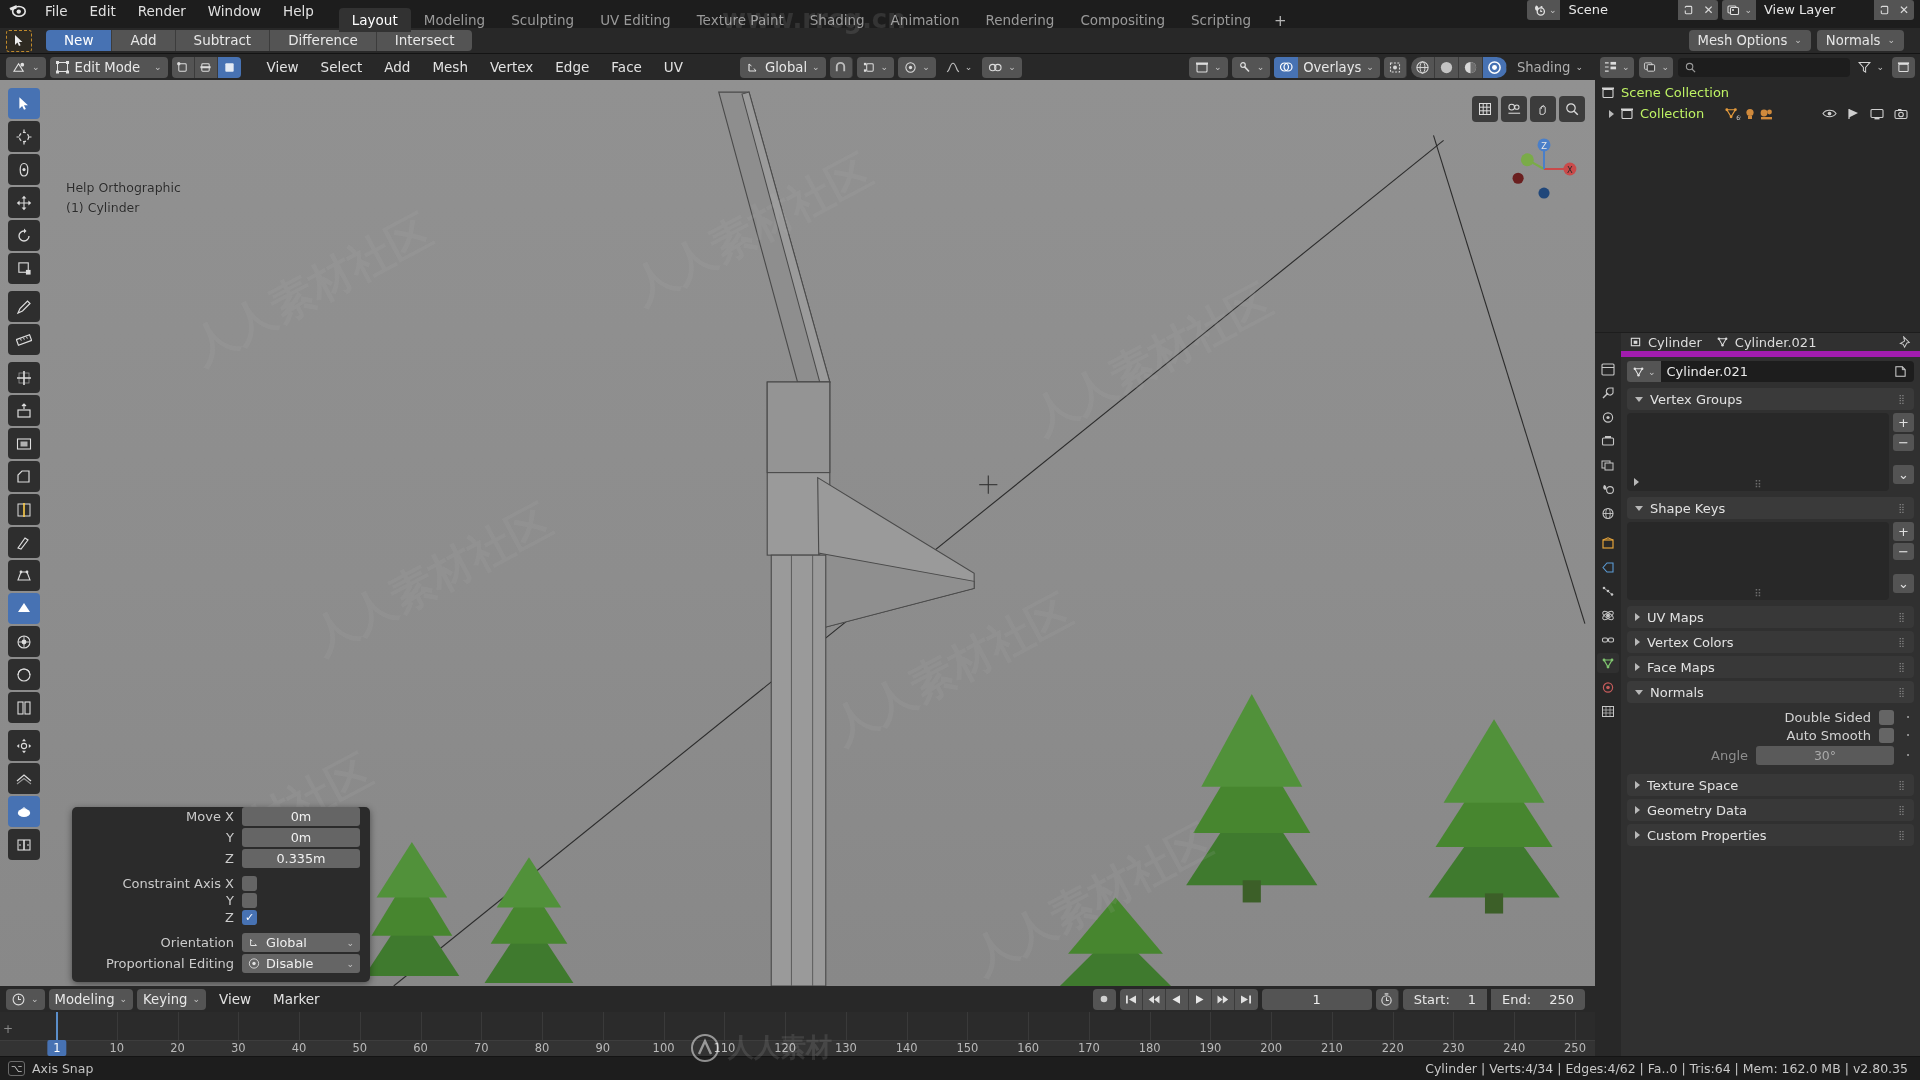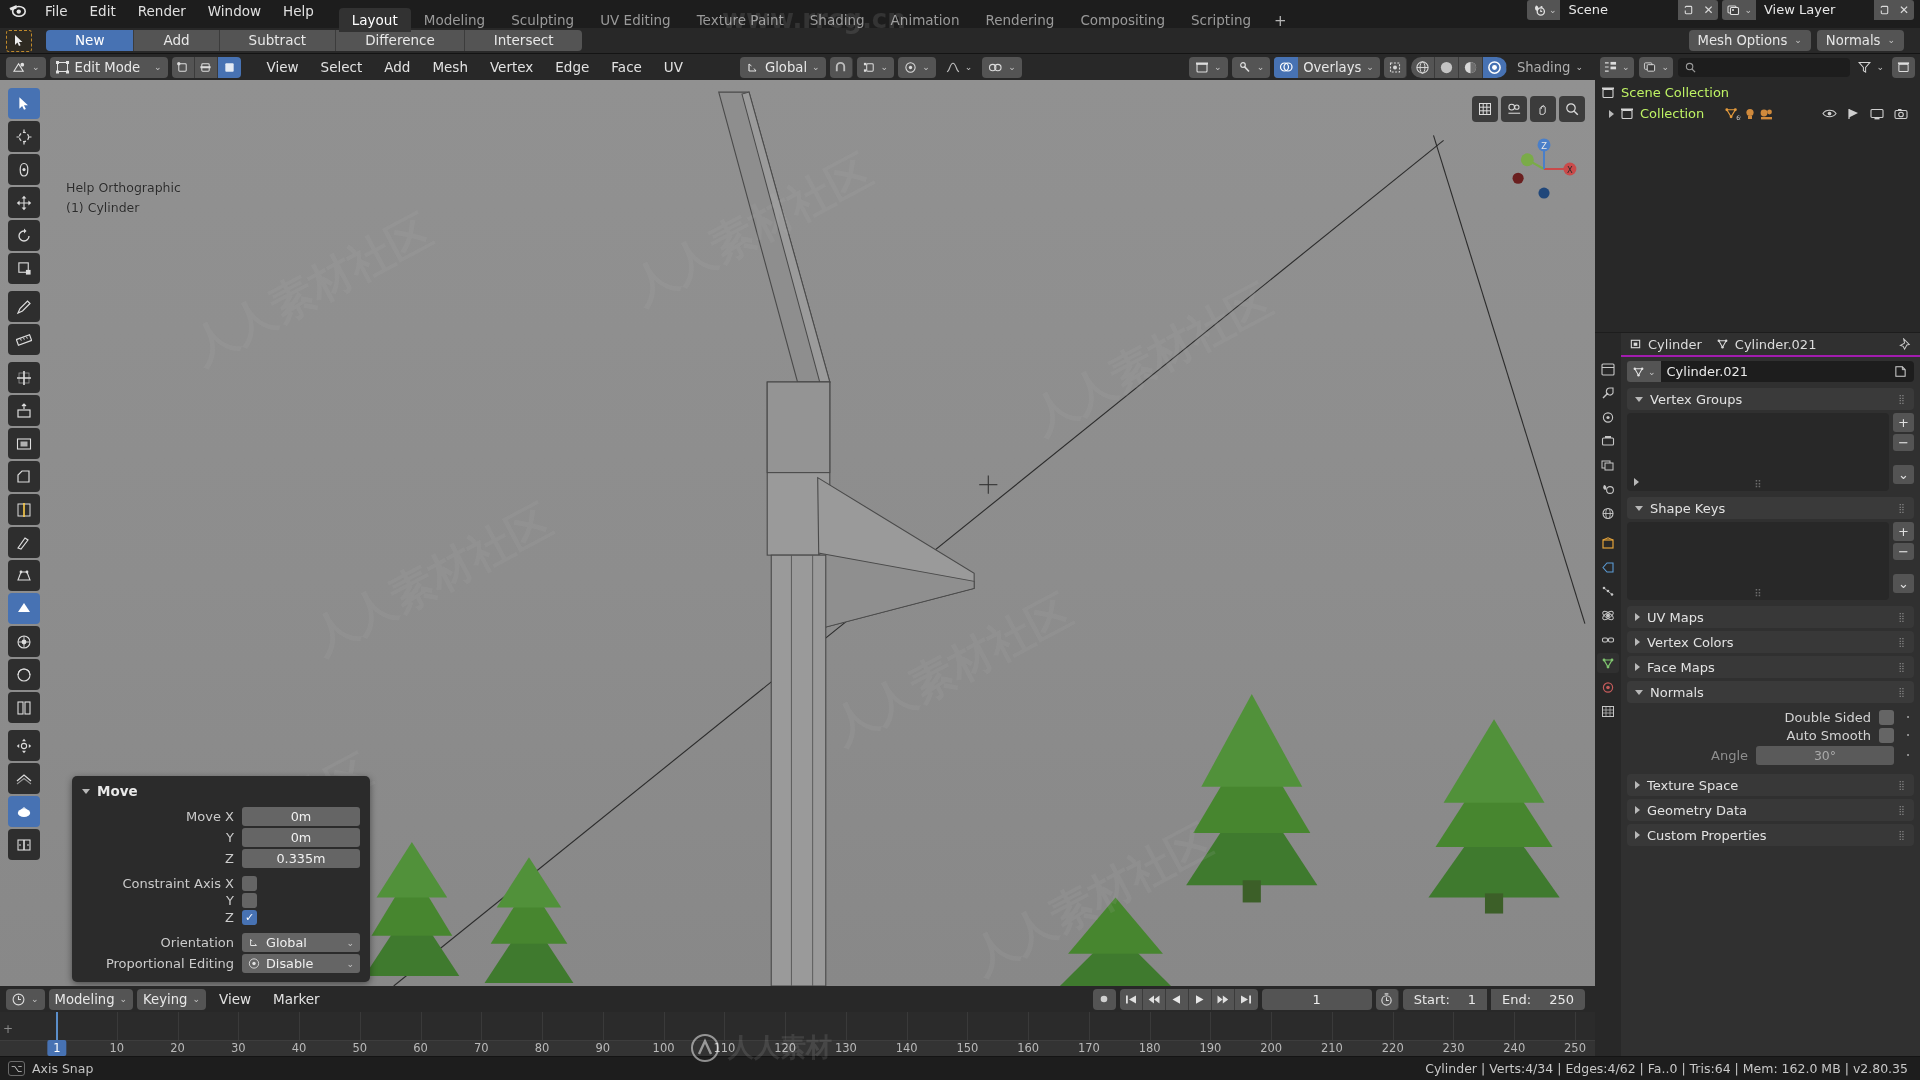--- a/index.html
+++ b/index.html
@@ -51,21 +51,21 @@
   .toolsettings {
     height: 26px; background: #282828; display: flex; align-items: center;
     flex: 0 0 26px; padding: 0 6px; gap: 6px; border-bottom: 1px solid #141414;
   }
   .tool-ico {
     width: 26px; height: 22px; border: 1px dashed #c08a2c; border-radius: 3px;
     display: flex; align-items: center; justify-content: center; background: #2e2a22;
   }
   .seg-group { display: flex; height: 21px; border-radius: 4px; overflow: hidden; margin-left: 8px; }
   .seg {
-    background: #545454; color: #e8e8e8; font-size: 13.5px; padding: 0 29px; height: 21px;
+    background: #545454; color: #e8e8e8; font-size: 13.5px; padding: 0 18px; height: 21px;
     line-height: 21px; border-right: 1px solid #3c3c3c; white-space: nowrap;
   }
   .seg:last-child { border-right: none; }
   .seg.active { background: #4772b3; color: #ffffff; }
   .ts-right { margin-left: auto; display: flex; gap: 6px; padding-right: 10px; }
   .pill {
     background: #545454; border-radius: 4px; height: 21px; line-height: 21px; padding: 0 9px;
     font-size: 13.2px; color: #e6e6e6; display: flex; align-items: center; gap: 7px; white-space: nowrap;
   }
 
@@ -200,21 +200,21 @@
   .ol-badges { display: flex; gap: 2px; align-items: center; margin-left: 14px; }
 
   
   .props { flex: 1; display: flex; min-height: 0; background: #303030; border-top: 1px solid #1d1d1d; }
   .props-tabs { width: 26px; background: #282828; display: flex; flex-direction: column; align-items: center; gap: 4px; padding-top: 26px; }
   .ptab { width: 22px; height: 20px; display: flex; align-items: center; justify-content: center; border-radius: 3px; }
   .ptab.on { background: #303030; }
   .props-main { flex: 1; display: flex; flex-direction: column; min-width: 0; }
   .props-bc {
     height: 24px; background: #303030; display: flex; align-items: center; gap: 6px; padding: 0 8px;
-    font-size: 13px; color: #dcdcdc; border-bottom: 2px solid #a21caf;
+    font-size: 13px; color: #dcdcdc; border-bottom: 6px solid #a21caf;
   }
   .props-scroll { flex: 1; overflow: hidden; padding: 4px 6px 0 6px; }
   .name-field {
     height: 21px; background: #1d1d1d; border-radius: 4px; display: flex; align-items: center;
     gap: 6px; padding: 0 7px; margin-bottom: 6px; font-size: 13px; color: #eaeaea;
   }
   .nf-icon { background: #545454; border-radius: 3px 0 0 3px; }
   .panel-head {
     height: 22px; background: #3a3a3a; border-radius: 4px; display: flex; align-items: center;
     gap: 7px; padding: 0 8px; margin-bottom: 3px; font-size: 13px; color: #e2e2e2;
@@ -761,24 +761,20 @@
           <circle cx="68" cy="40" r="7" fill="#c94a4a"></circle>
           <text x="68" y="44" font-size="9" fill="#2a2a2a" text-anchor="middle" font-family="DejaVu Sans, sans-serif">X</text>
           <circle cx="22" cy="30" r="7" fill="#7aab48"></circle>
           <circle cx="40" cy="14" r="7" fill="#4a7fc9"></circle>
           <text x="40" y="18" font-size="9" fill="#e8e8e8" text-anchor="middle" font-family="DejaVu Sans, sans-serif">Z</text>
           <circle cx="12" cy="50" r="6" fill="#6a1f1f"></circle>
           <circle cx="40" cy="66" r="6" fill="#20477a"></circle>
         </svg>
 
         <div class="op-panel">
-          <div class="op-title">
-            <span class="tri-d"></span>
-            <span>Move</span>
-          </div>
           <div class="op-row">
             <span class="op-lbl">Move X</span>
             <span class="op-val">0m</span>
           </div>
           <div class="op-row">
             <span class="op-lbl">Y</span>
             <span class="op-val">0m</span>
           </div>
           <div class="op-row" style="margin-bottom:8px">
             <span class="op-lbl">Z</span>

